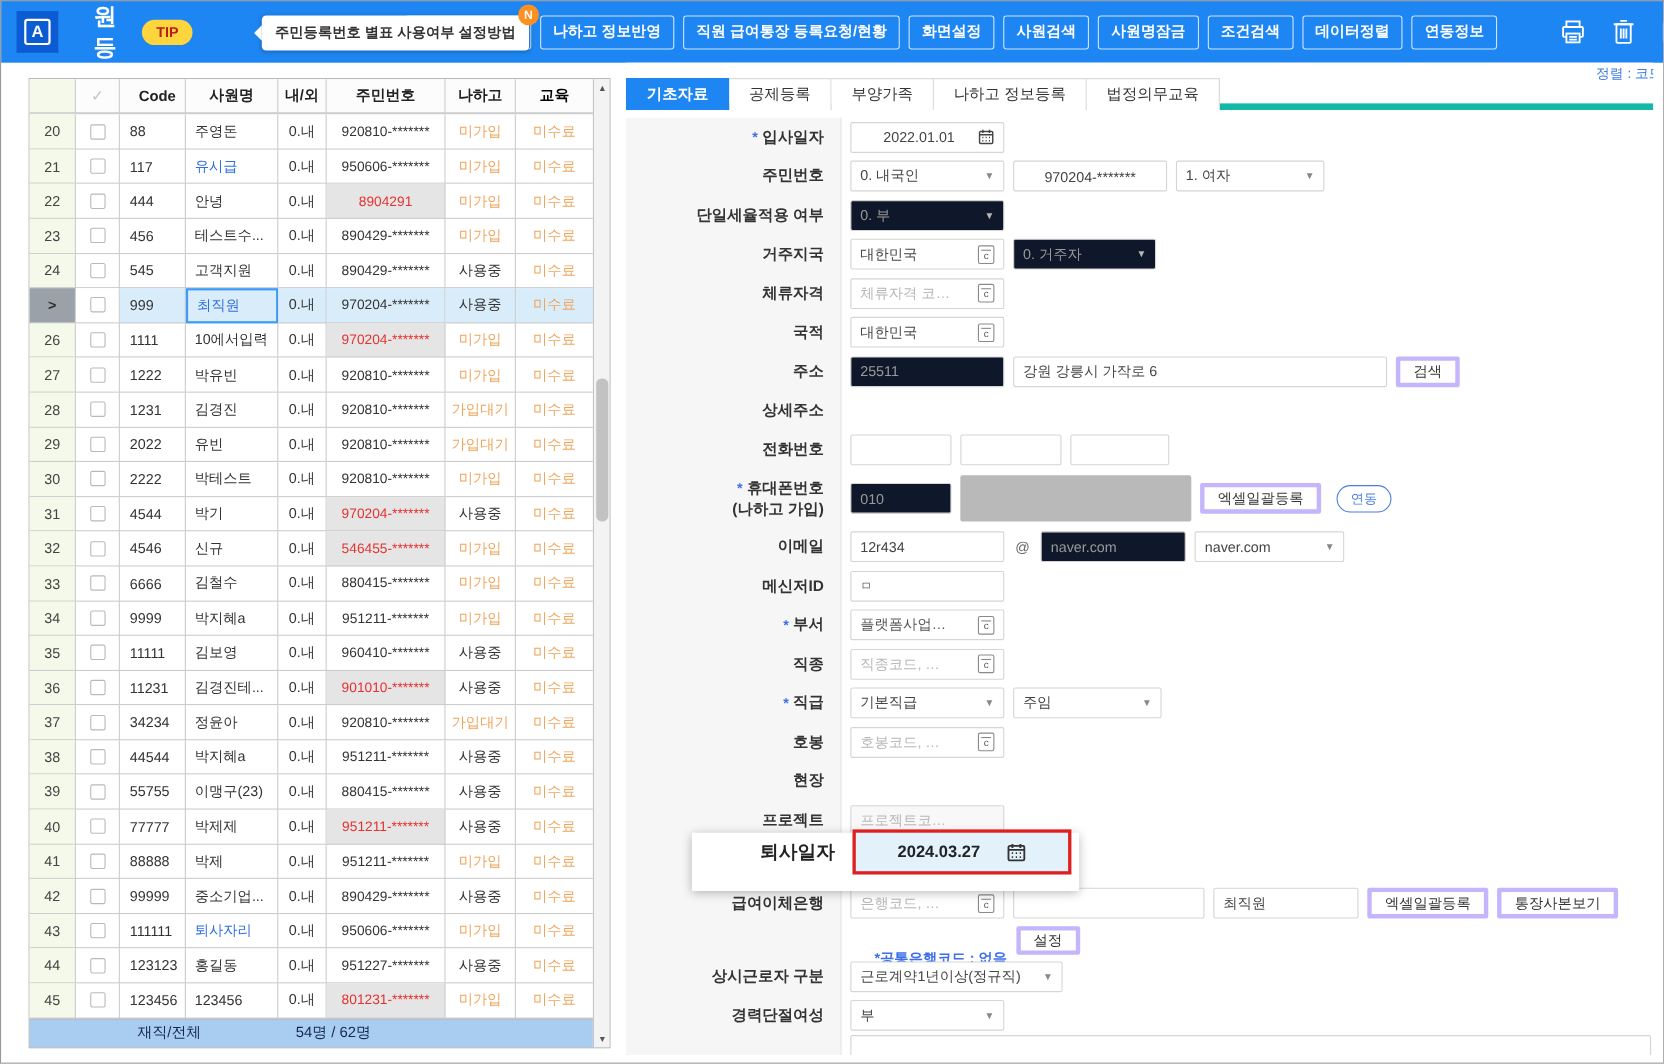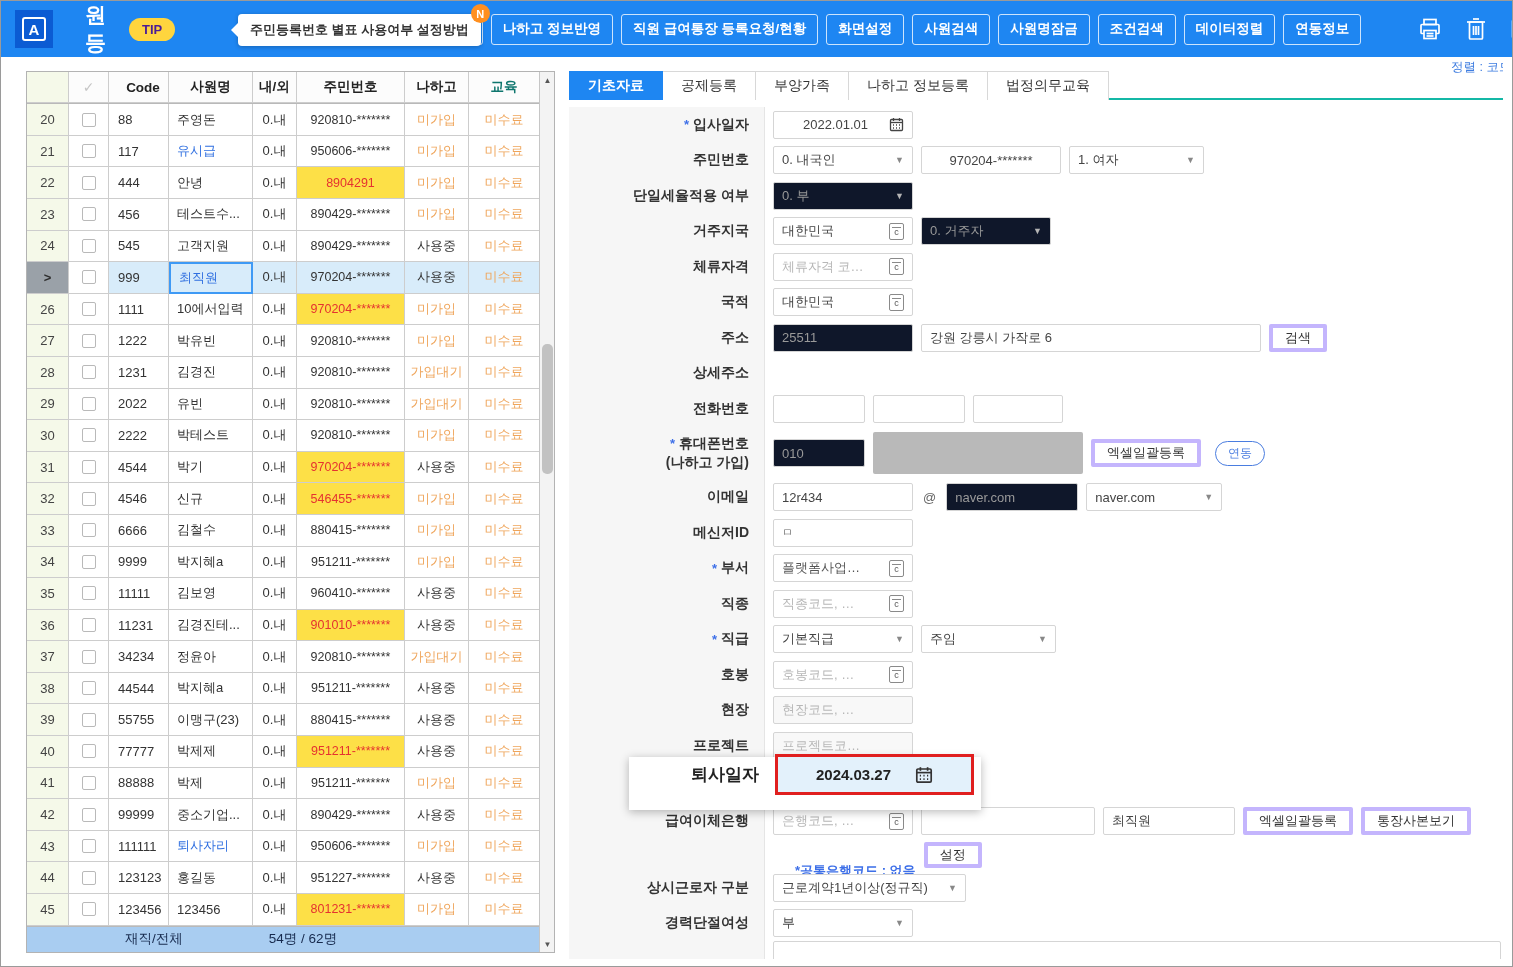--- a/index.html
+++ b/index.html
@@ -5,21 +5,21 @@
   * { box-sizing: border-box; margin: 0; padding: 0; }
   html,body { width:1513px; height:967px; }
   body { font-family:"Liberation Sans","DejaVu Sans",sans-serif; background:#fff; position:relative; overflow:hidden; }
   .window { position:absolute; inset:0; border:1px solid #9a9a9a; background:#fff; overflow:hidden; }
 
   
   .toolbar { position:absolute; left:0; top:0; width:100%; height:56px; background:#1e86f2; display:flex; align-items:center; padding:0 12px; }
   .logo { width:38px; height:38px; background:#0b5bd3; display:flex; align-items:center; justify-content:center; margin-left:2px; flex:0 0 auto; }
   .logo span { border:2px solid #fff; border-radius:3px; width:24px; height:24px; display:flex; align-items:center; justify-content:center; color:#fff; font-weight:bold; font-size:15px; }
   .tb-title { color:#fff; font-size:21px; font-weight:bold; margin-left:32px; letter-spacing:1px; }
-  .tip-pill { margin-left:22px; background:#ffd53e; color:#4c1d95; font-weight:bold; font-size:13px; border-radius:13px; padding:4px 13px; }
+  .tip-pill { margin-left:22px; background:#ffd53e; color:#b91c1c; font-weight:bold; font-size:13px; border-radius:13px; padding:4px 13px; }
   .tooltip { position:absolute; left:237px; top:13px; background:#fff; border-radius:4px; padding:7px 12px; font-size:13px; font-weight:bold; color:#333; z-index:6; box-shadow:0 1px 4px rgba(0,0,0,.25); white-space:nowrap; }
   .tooltip:before { content:""; position:absolute; left:-7px; top:9px; border:7px solid transparent; border-right-color:#fff; border-left:none; }
   .n-badge { position:absolute; right:-9px; top:-10px; width:19px; height:19px; background:#ff8f1f; color:#fff; border-radius:50%; font-size:11px; font-weight:bold; display:flex; align-items:center; justify-content:center; }
   .tb-btn { height:31px; border:1px solid rgba(255,255,255,.78); border-radius:3px; background:transparent; color:#fff; font-weight:bold; font-size:13.5px; padding:0 11px; display:flex; align-items:center; margin-left:8px; white-space:nowrap; }
   .guide-btn { margin-left:193px; padding:0; }
   .guide-btn .g-main { padding:0 10px; }
   .guide-btn .g-caret { border-left:1px solid rgba(255,255,255,.78); padding:0 7px; font-size:10px; height:100%; display:flex; align-items:center; }
   .tb-sep { width:1px; height:24px; background:rgba(255,255,255,.55); margin:0 16px 0 22px; }
   .tb-icon { width:30px; height:30px; margin-left:16px; display:flex; align-items:center; justify-content:center; flex:0 0 auto; }
 
@@ -34,39 +34,39 @@
   .c-chk { width:40px; justify-content:center; }
   .c-code { width:60px; padding-left:9px; }
   .c-name { width:84px; padding-left:8px; }
   .c-inout { width:44px; justify-content:center; }
   .c-jumin { width:108px; justify-content:center; font-size:12.5px; }
   .c-nahago { width:64px; justify-content:center; color:#efa55b; }
   .c-edu { width:70px; justify-content:center; color:#efa55b; border-right:none; }
   .cbx { width:14px; height:14px; border:1px solid #b9b9b9; border-radius:2px; background:#fff; display:block; }
   .head-check { color:#c6c6c6; font-size:14px; }
   .c-name.blue { color:#2f6fe0; }
-  .c-jumin.alert { color:#e53230; background:#fde047; }
+  .c-jumin.alert { color:#e53230; background:#e5e5e5; }
   .c-nahago.dark { color:#333; }
   .t-row.sel .t-cell { background:#d8ecfa; }
   .t-row.sel .c-chk { background:#fff; }
   .t-row.sel .c-no { background:#9aa1a8; color:#2e2e2e; font-weight:bold; }
   .t-row.sel .c-name { border:2px solid #3f9af5; background:#d8ecfa; color:#2f6fe0; }
   .t-foot { display:flex; height:27px; background:#a9cdf1; color:#16294d; font-weight:normal; font-size:13.5px; position:relative; align-items:center; border-top:1px solid #b9b9b9; }
   .f-lab { position:absolute; left:82px; width:90px; text-align:center; }
   .f-val { position:absolute; left:196px; width:160px; text-align:center; }
   .vscroll { width:16px; background:#f3f3f3; border-left:1px solid #c6c6c6; position:relative; }
   .vs-arrow { position:absolute; left:0; width:15px; height:16px; display:flex; align-items:center; justify-content:center; font-size:8px; color:#555; }
   .vs-up { top:0; }
   .vs-down { bottom:0; }
   .vs-thumb { position:absolute; left:2px; top:272px; width:11px; height:130px; background:#c2c2c2; border-radius:5px; }
 
   
   .panel { position:absolute; left:568px; top:56px; width:934px; height:902px; background:#fff; overflow:hidden; }
   .sort-label { position:absolute; right:0; top:2px; color:#3f7de0; font-size:12.5px; width:52px; overflow:hidden; white-space:nowrap; }
-  .tabs { position:absolute; left:0; top:14px; width:100%; height:29px; display:flex; border-bottom:2px solid #14b8a6; }
+  .tabs { position:absolute; left:0; top:14px; width:100%; height:29px; display:flex; border-bottom:6px solid #14b8a6; }
   .tab { height:29px; display:flex; align-items:center; justify-content:center; font-size:14px; color:#333; background:#fff; border:1px solid #d8d8d8; border-bottom:none; border-left:none; padding:0 18px; min-width:90px; }
   .tab:first-child { border-left:1px solid #d8d8d8; }
   .tab.active { background:#1e86f2; color:#fff; font-weight:bold; border-color:#1e86f2; }
   .form { position:absolute; left:0; top:50px; width:100%; bottom:0; }
   .form:before { content:""; position:absolute; left:0; top:0; bottom:0; width:195px; background:#f6f6f6; border-right:1px solid #e5e5e5; }
   .form-row { position:relative; display:flex; height:35.5px; align-items:center; }
   .f-label { width:195px; flex:0 0 auto; display:flex; align-items:center; justify-content:flex-end; padding-right:15px; font-size:14px; font-weight:bold; color:#333; z-index:1; }
   .f-label.two-line { flex-direction:column; justify-content:center; align-items:flex-end; line-height:1.35; }
   .star { color:#3d6fe8; margin-right:4px; font-size:13px; }
   .f-ctrl { display:flex; align-items:center; padding-left:9px; gap:8px; flex:1; z-index:1; }
@@ -163,21 +163,21 @@
   <div class="table-wrap">
     <div class="grid">
       <div class="t-head">
         <div class="t-cell c-no"></div>
         <div class="t-cell c-chk head-check">✓</div>
         <div class="t-cell c-code">Code</div>
         <div class="t-cell c-name" style="justify-content:center;padding-left:0">사원명</div>
         <div class="t-cell c-inout">내/외</div>
         <div class="t-cell c-jumin" style="font-size:13.5px">주민번호</div>
         <div class="t-cell c-nahago" style="color:#222">나하고</div>
-        <div class="t-cell c-edu" style="color:#0f766e">교육</div>
+        <div class="t-cell c-edu" style="color:#000000">교육</div>
       </div>
       <div>
           <div class="t-row">
             <div class="t-cell c-no">20</div>
             <div class="t-cell c-chk">
               <span class="cbx"></span>
             </div>
             <div class="t-cell c-code">88</div>
             <div class="t-cell c-name">주영돈</div>
             <div class="t-cell c-inout">0.내</div>
@@ -735,25 +735,20 @@
               <span>호봉코드, …</span>
               <span class="code-ic">c</span>
             </div>
         </div>
       </div>
 
       <div class="form-row">
         <div class="f-label">
             <span>현장</span>
           </div>
-        <div class="f-ctrl">
-          <div class="inp w140 ph grey" style="background:#f8f8f8">
-              <span>현장코드, …</span>
-            </div>
-        </div>
       </div>
 
       <div class="form-row">
         <div class="f-label">
             <span>프로젝트</span>
           </div>
         <div class="f-ctrl">
           <div class="inp w140 ph grey" style="background:#f8f8f8">
               <span>프로젝트코…</span>
             </div>

